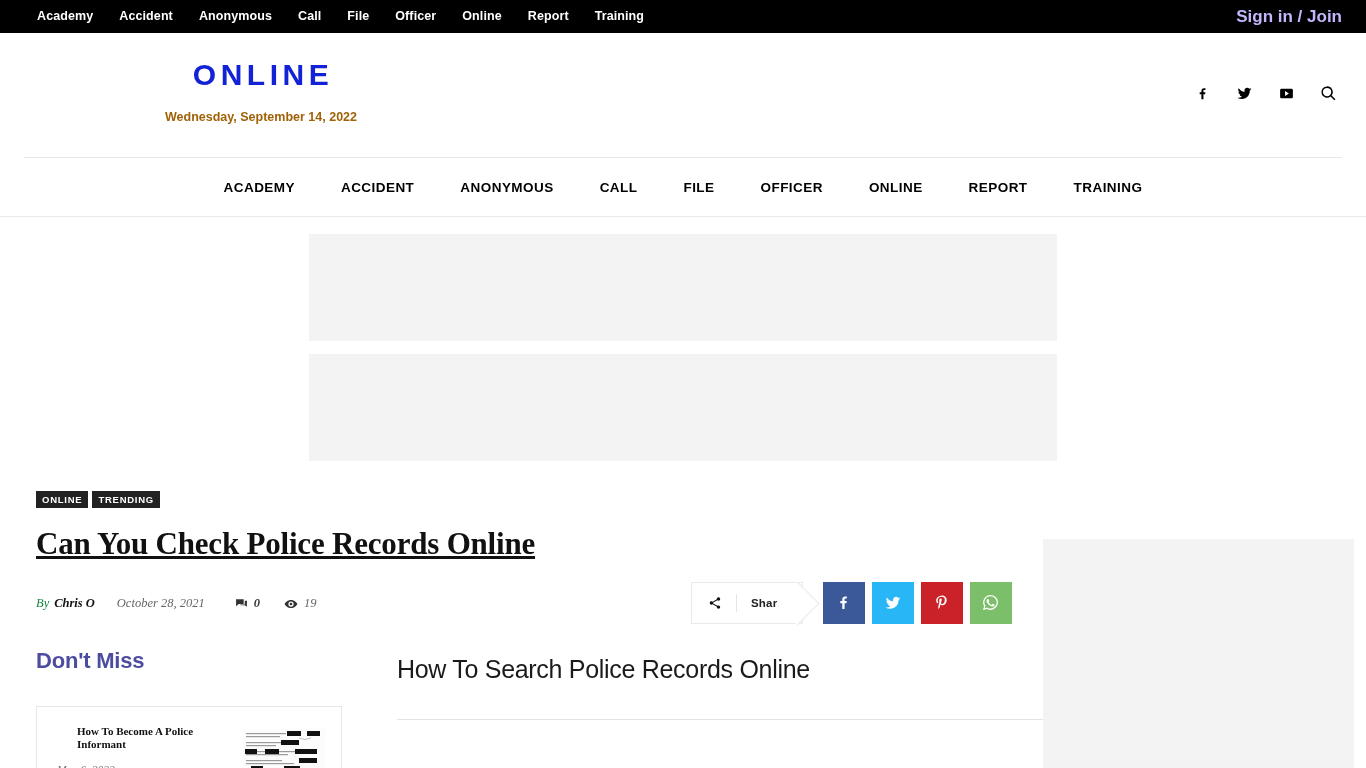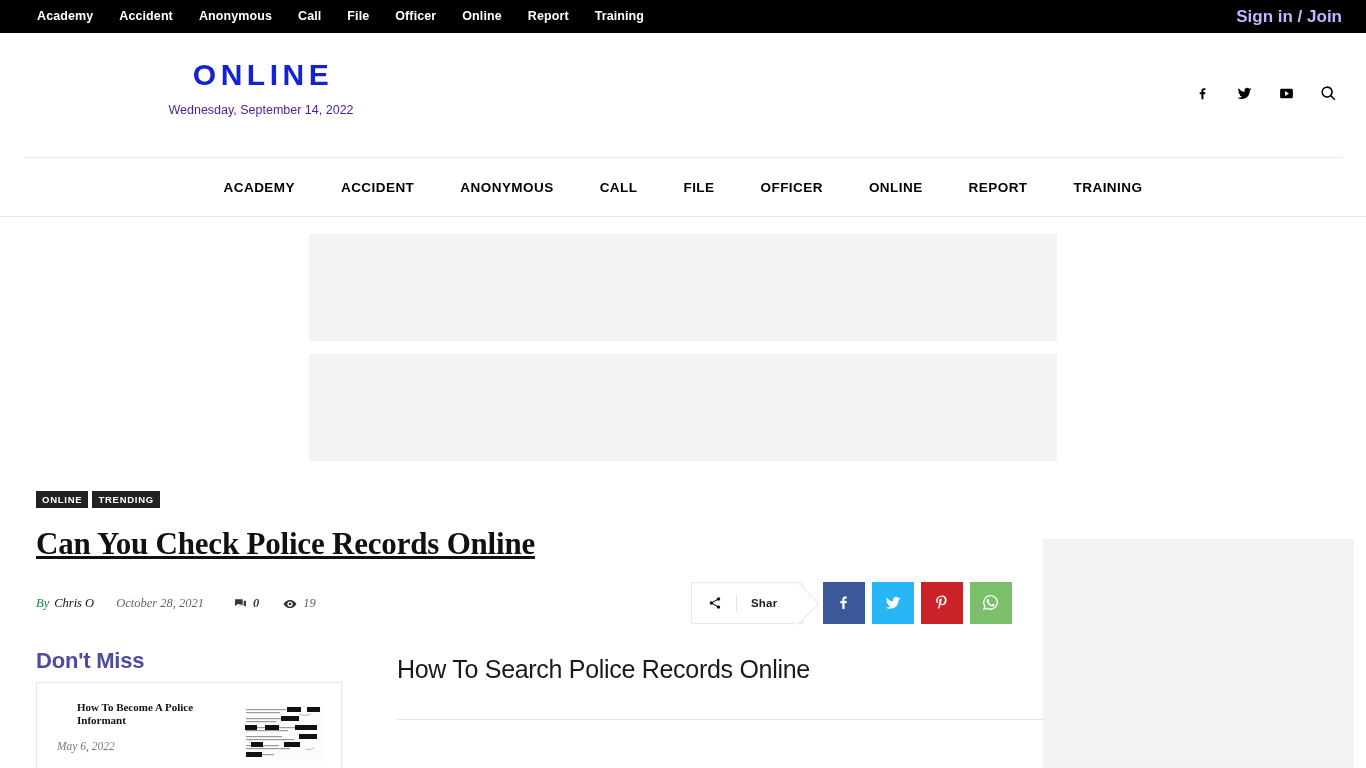--- a/index.html
+++ b/index.html
@@ -82,25 +82,25 @@
   }
   .logo-line2 {
     color: #1422d6;
     font-size: 30px;
     font-weight: 700;
     letter-spacing: 4.5px;
     line-height: 1.32;
     margin-left: 4px;
   }
   .logo-date {
-    color: #4c1d95;
+    color: #a16207;
     font-size: 12.5px;
-    font-weight: 400;
+    font-weight: 700;
     line-height: 1.25;
-    margin-top: 8px;
+    margin-top: 15px;
   }
 
   .header-icons {
     position: absolute;
     right: 4px;
     top: 50px;
     display: flex;
     align-items: center;
     gap: 22px;
   }
@@ -200,21 +200,21 @@
   .meta-by {
     font-family: "Liberation Serif", serif;
     font-style: italic;
     font-size: 12.5px;
     color: #15803d;
     margin-right: 5px;
   }
   .meta-author {
     font-family: "Liberation Serif", serif;
     font-style: italic;
-    font-weight: 400;
+    font-weight: 700;
     font-size: 12.5px;
     color: #111111;
     text-decoration: none;
     margin-right: 22px;
   }
   .meta-date {
     font-family: "Liberation Serif", serif;
     font-style: italic;
     font-size: 12.5px;
     color: #666666;
@@ -293,21 +293,21 @@
     display: flex;
     margin-top: 22px;
     position: relative;
   }
   .left-col { width: 306px; flex: 0 0 306px; }
   .dm-title {
     font-size: 22px;
     font-weight: 700;
     color: #4c4ca0;
     letter-spacing: -0.2px;
-    margin-bottom: 8px;
+    margin-bottom: 32px;
   }
   .dm-card {
     border: 1px solid #e7e7e7;
     background: #ffffff;
     padding: 18px 16px 20px 20px;
     display: flex;
     align-items: flex-start;
     gap: 10px;
     height: 92px;
     overflow: hidden;

